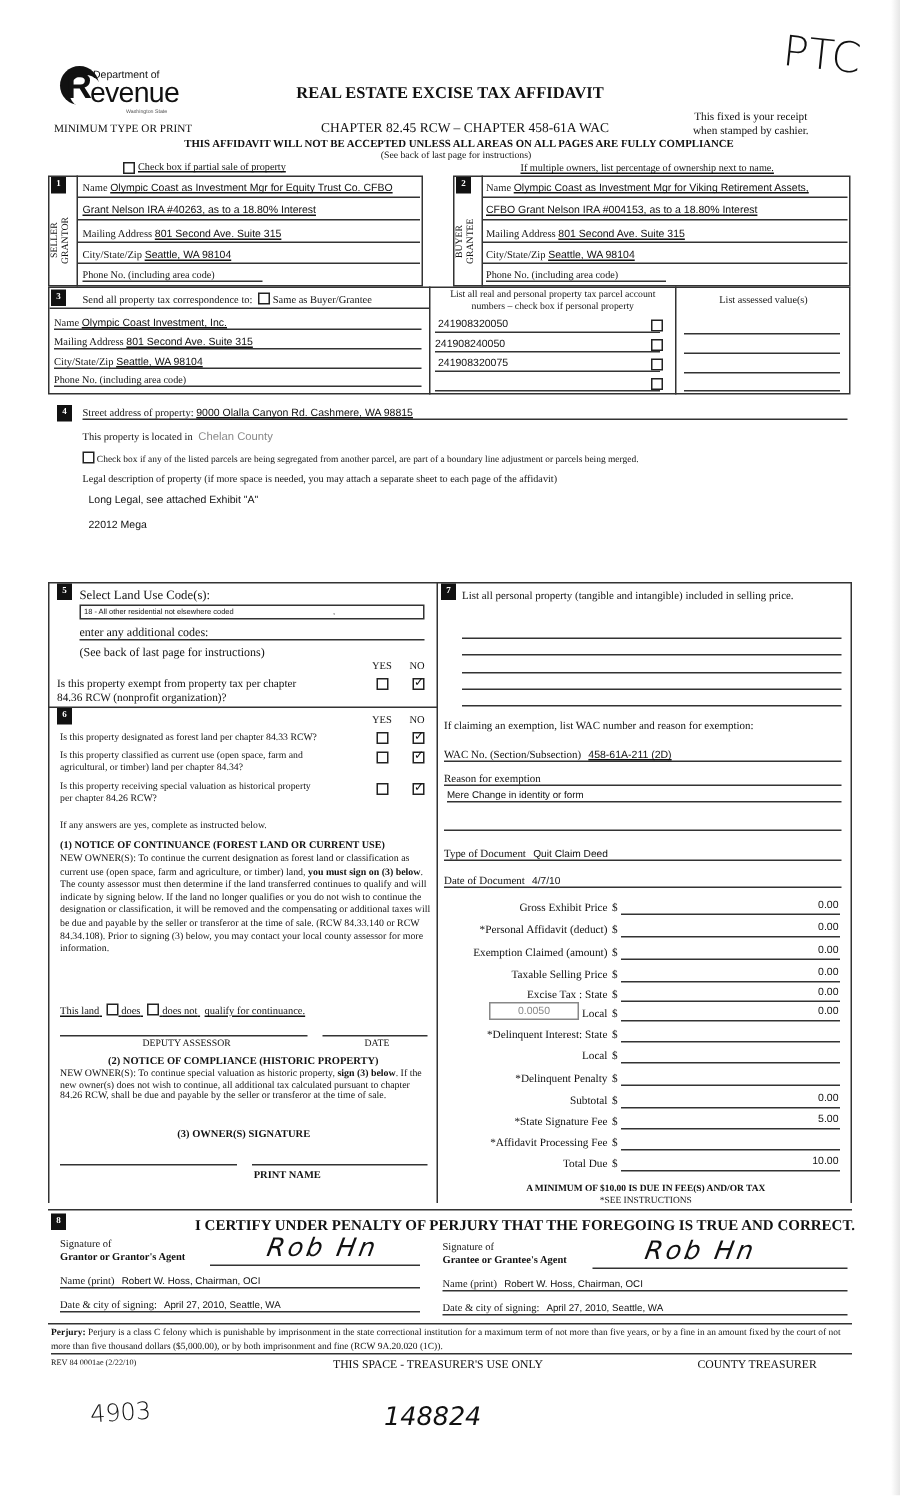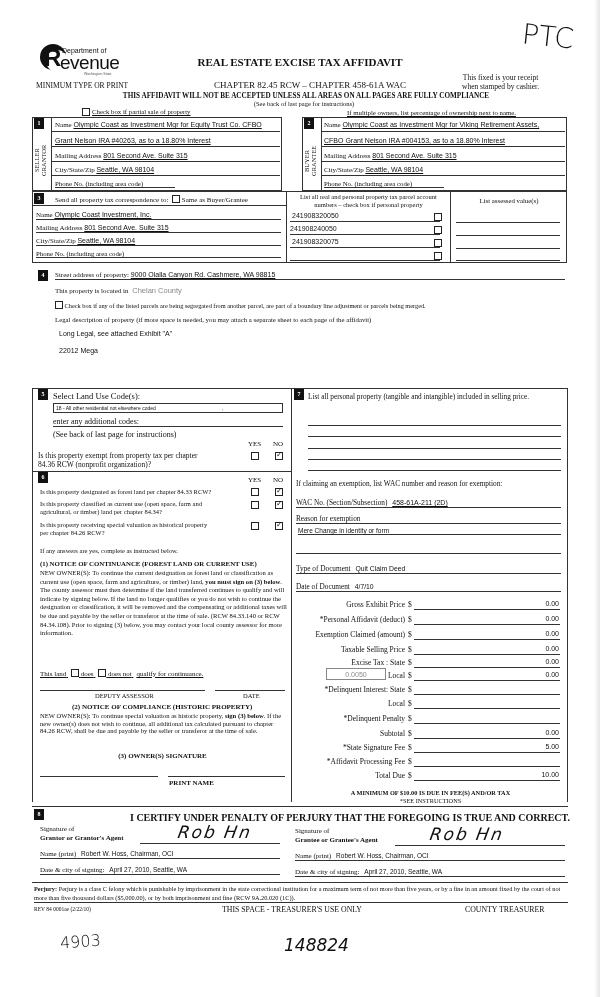--- a/index.html
+++ b/index.html
@@ -381,15 +381,15 @@
 <div class="abs" style="left:34px;top:885px;width:534px;font-size:6.3px;line-height:8.5px;border-bottom:1px solid #333;">
   <b>Perjury:</b>
   <span>Perjury is a class C felony which is punishable by imprisonment in the state correctional institution for a maximum term of not more than five years, or by a fine in an amount fixed by the court of not more than five thousand dollars ($5,000.00), or by both imprisonment and fine (RCW 9A.20.020 (1C)).</span>
 </div>
 
 <div class="abs" style="left:34px;top:906px;font-size:5.5px;">REV 84 0001ae (2/22/10)</div>
 <div class="abs" style="left:222px;top:905px;font-size:7.8px;">THIS SPACE - TREASURER'S USE ONLY</div>
 <div class="abs" style="left:465px;top:905px;font-size:7.8px;">COUNTY TREASURER</div>
 
 <div class="abs hw" style="left:60px;top:932px;font-size:16px;transform:rotate(-4deg);">4903</div>
-<div class="abs hw" style="left:256px;top:935px;font-size:17px;font-style:italic;margin-left:28px;">148824</div>
+<div class="abs hw" style="left:256px;top:935px;font-size:17px;font-style:italic;">148824</div>
 
 <div class="abs" style="left:594px;top:0;width:6px;height:997px;background:linear-gradient(90deg,#fff,#e6e6e6);"></div>
 
 </body></html>

